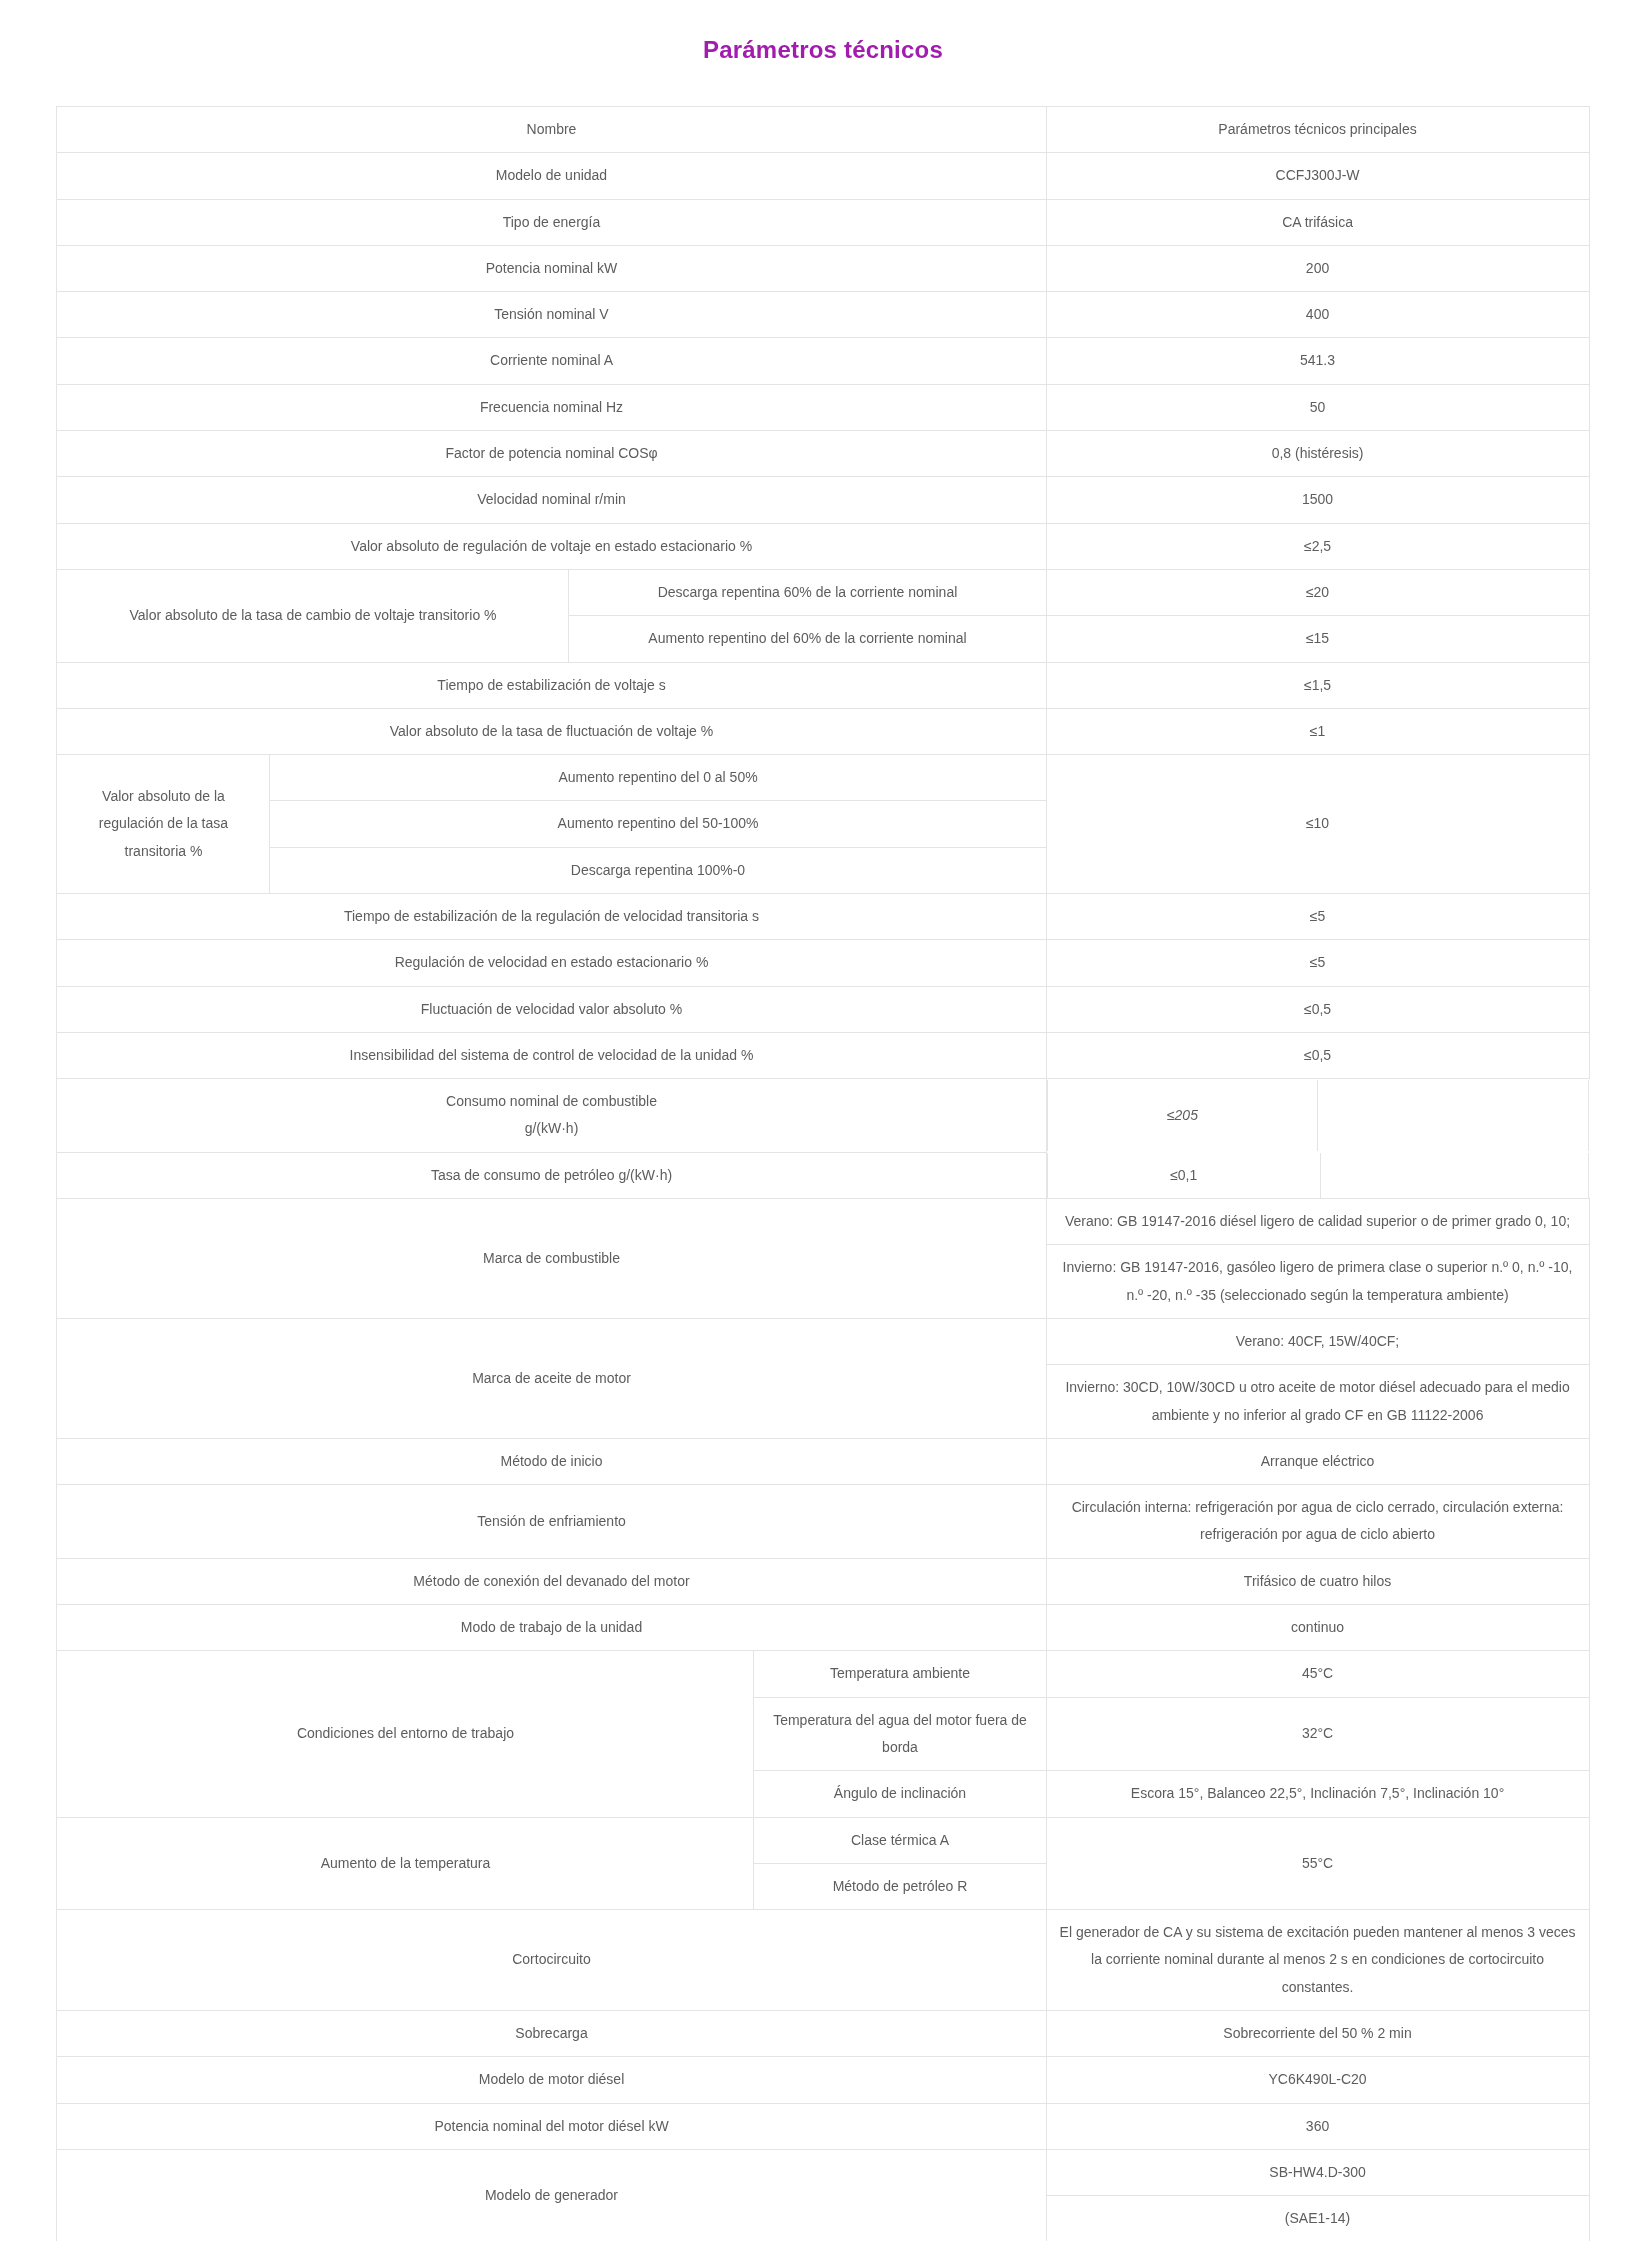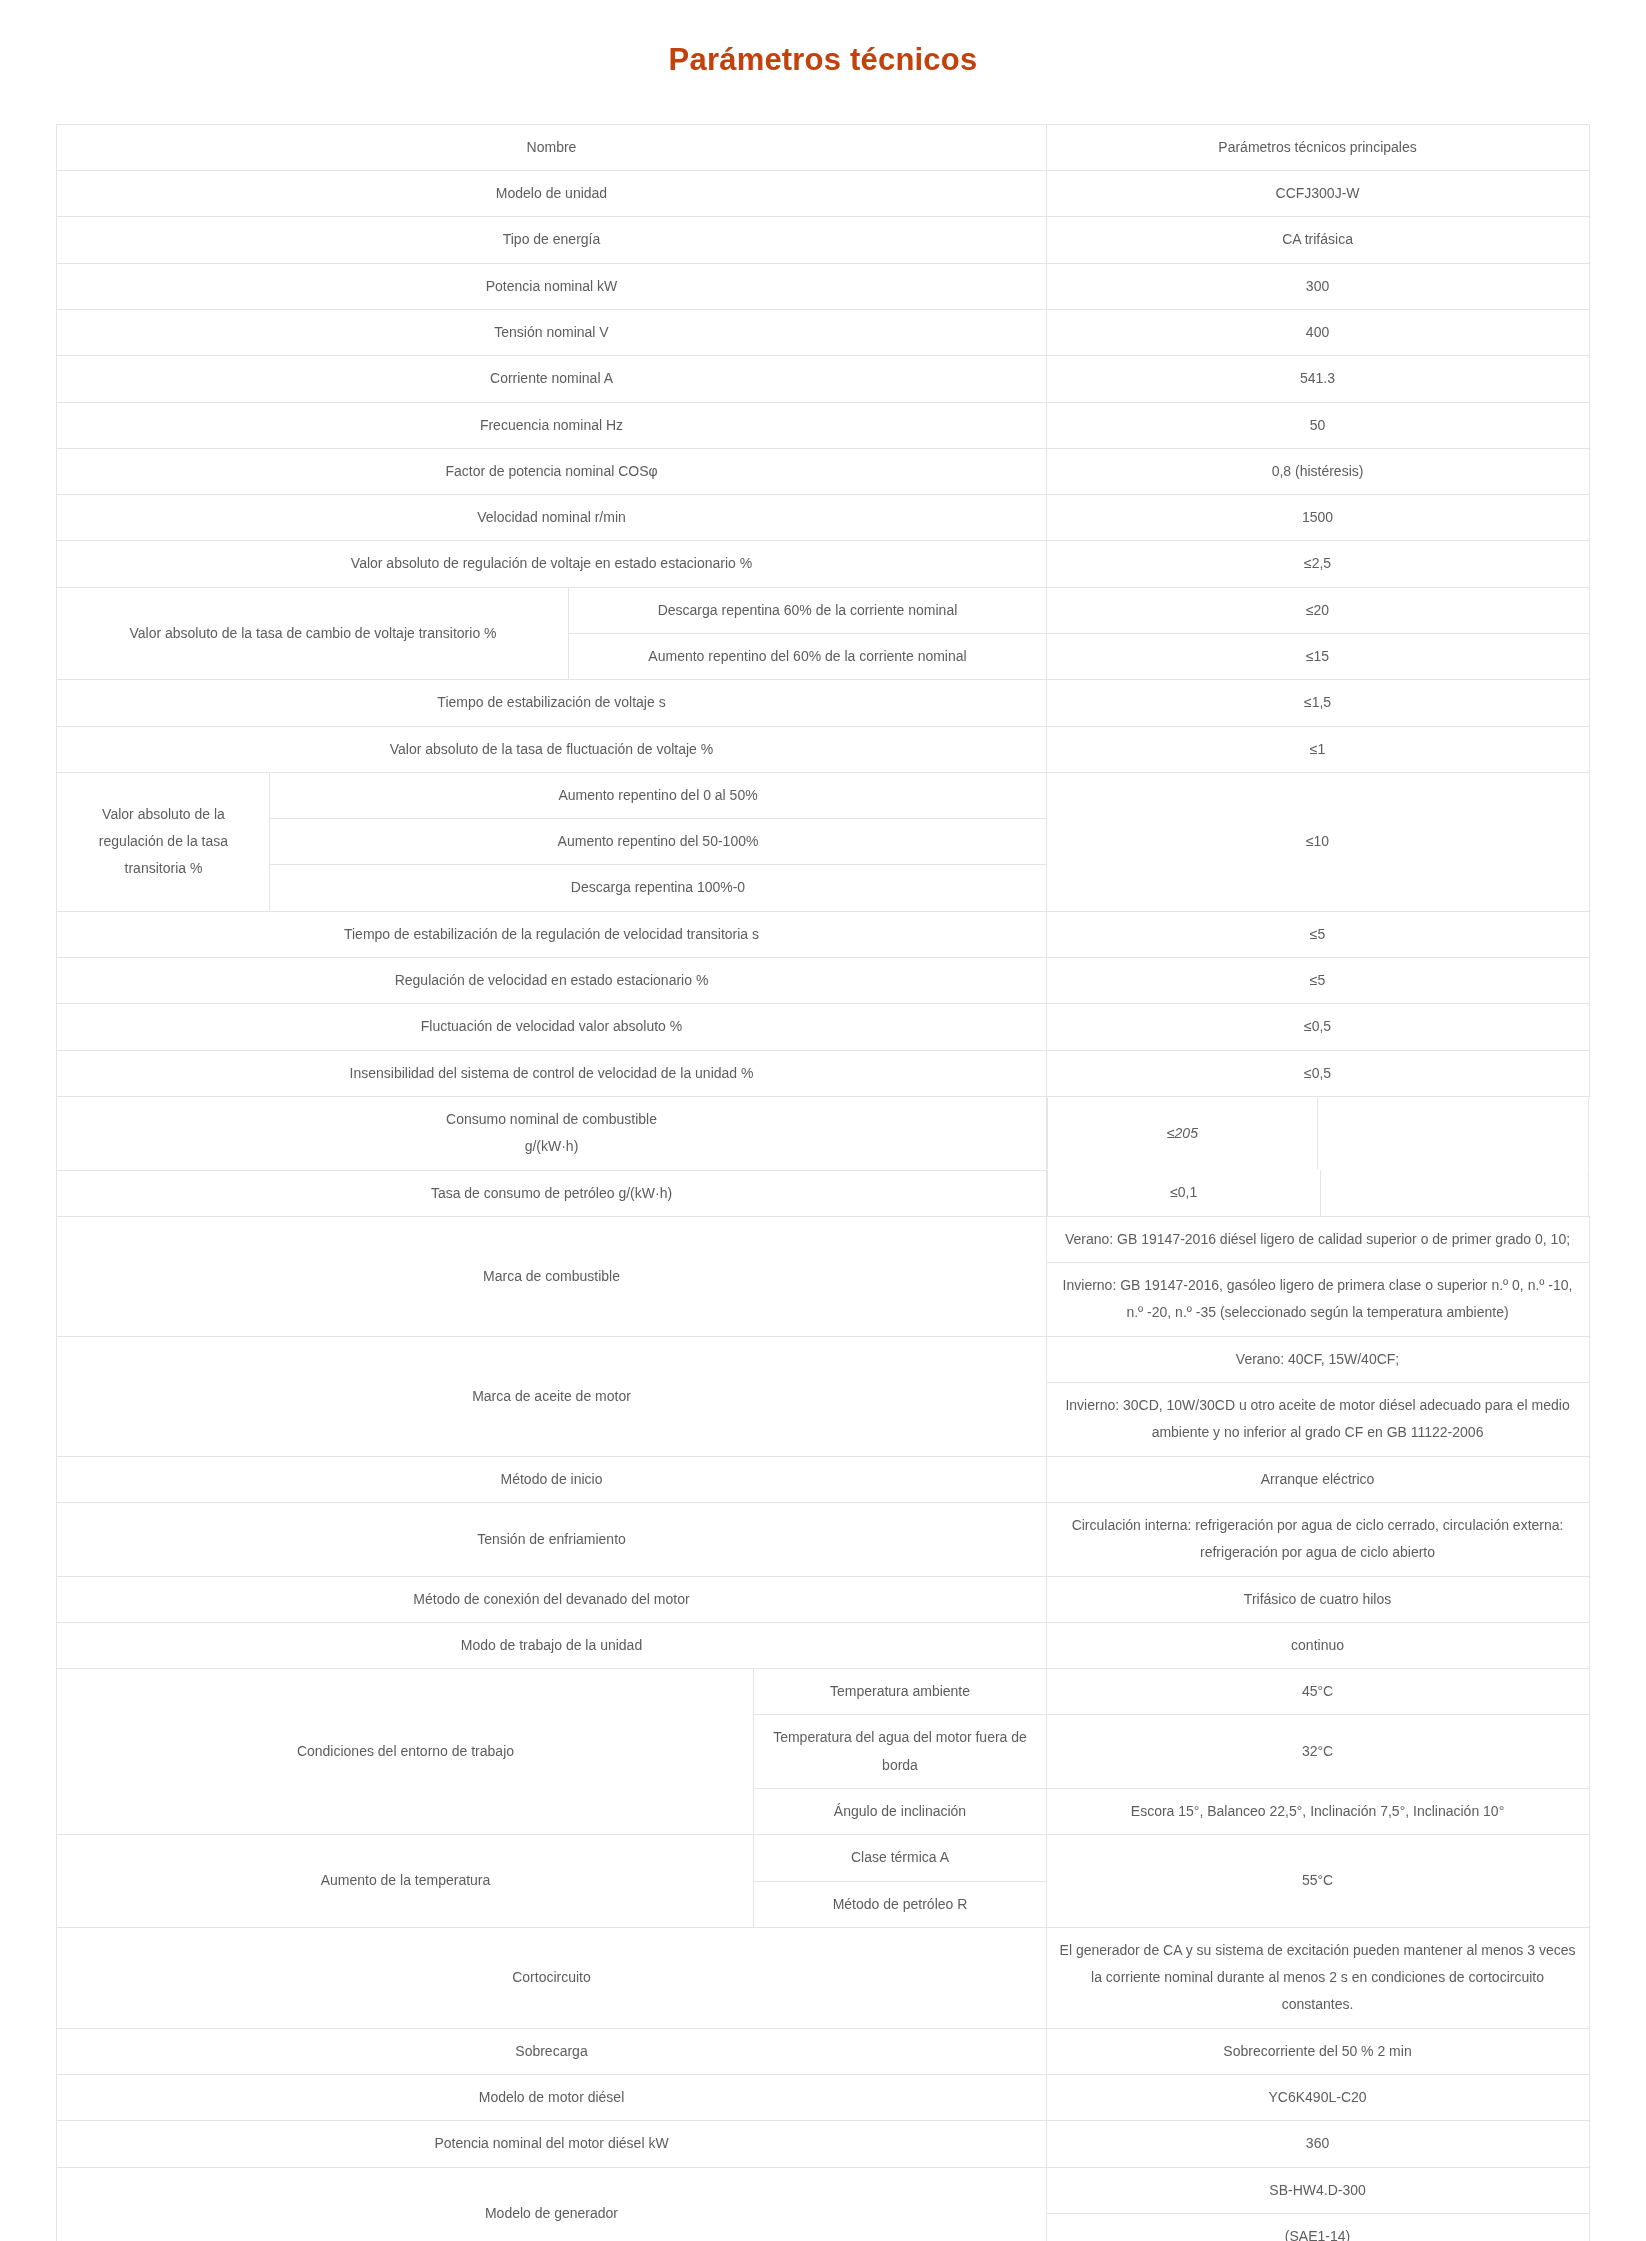--- a/index.html
+++ b/index.html
@@ -16,23 +16,23 @@
   .page {
     width: 1646px;
     min-height: 2242px;
     box-sizing: border-box;
     padding: 0;
     background: #ffffff;
     position: relative;
   }
   .page-title {
     text-align: center;
-    font-size: 31px;
+    font-size: 24px;
     font-weight: bold;
-    color: #c2410c;
+    color: #a21caf;
     letter-spacing: 0.2px;
     padding-top: 20px;
     padding-bottom: 25px;
     line-height: 1.2;
   }
   table.spec {
     border-collapse: collapse;
     width: 1531px;
     margin: 0 auto;
     table-layout: fixed;
@@ -78,21 +78,21 @@
         <td class="val">CCFJ300J-W</td>
       </tr>
 
       <tr>
         <td colspan="5">Tipo de energía</td>
         <td class="val">CA trifásica</td>
       </tr>
 
       <tr>
         <td colspan="5">Potencia nominal kW</td>
-        <td class="val">300</td>
+        <td class="val">200</td>
       </tr>
 
       <tr>
         <td colspan="5">Tensión nominal V</td>
         <td class="val">400</td>
       </tr>
 
       <tr>
         <td colspan="5">Corriente nominal A</td>
         <td class="val">541.3</td>

